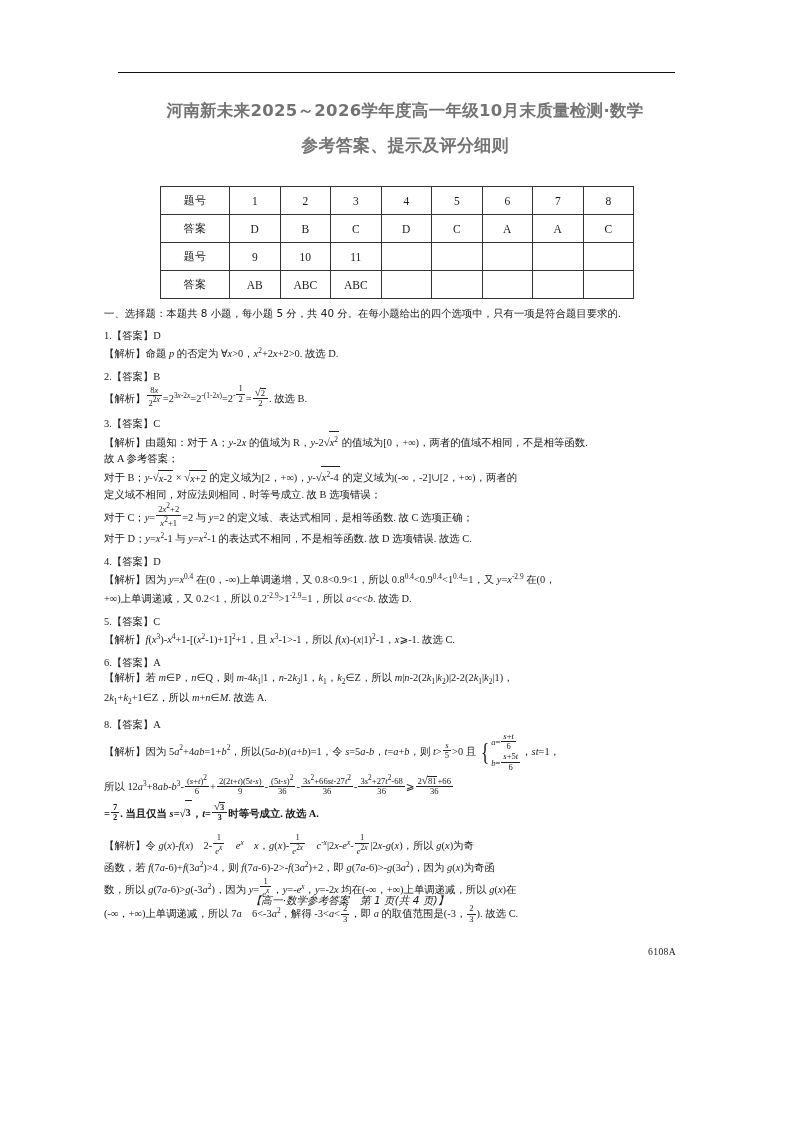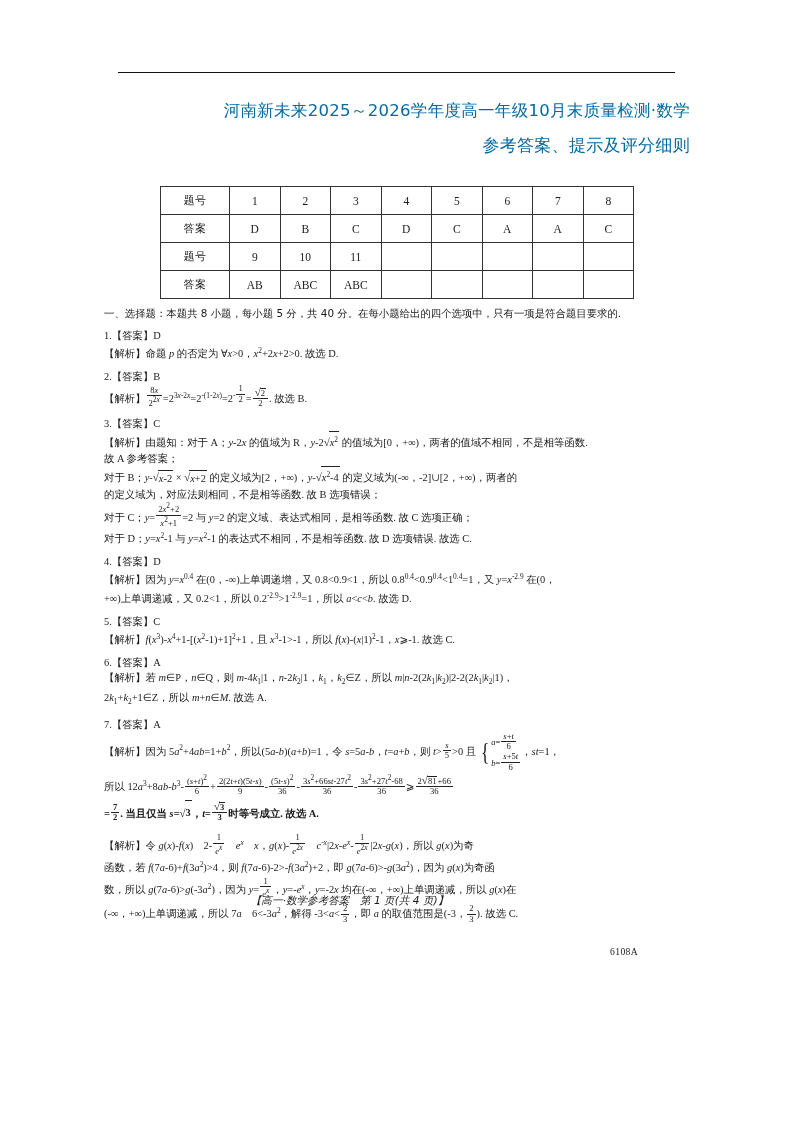--- a/index.html
+++ b/index.html
@@ -30,24 +30,24 @@
     height: 0;
     border-top: 1.3px solid #111;
   }
   .doc {
     position: absolute;
     left: 104px;
     top: 96px;
     width: 586px;
   }
   .title-block {
-    text-align: right;
+    text-align: center;
     font-family: "DejaVu Sans", sans-serif;
-    font-weight: normal;
-    color: #0369a1;
+    font-weight: bold;
+    color: #737373;
   }
   .title-line1 {
     font-size: 16.5px;
     letter-spacing: 0.3px;
     padding-left: 16px;
     line-height: 30px;
   }
   .title-line2 {
     font-size: 17px;
     letter-spacing: 0.3px;
@@ -142,21 +142,21 @@
     left: 0;
     top: 894px;
     width: 699px;
     text-align: center;
     font-size: 10.6px;
     font-family: "DejaVu Sans", sans-serif;
     font-style: italic;
   }
   .footer-code {
     position: absolute;
-    left: 610px;
+    left: 648px;
     top: 946px;
     font-size: 9.6px;
     font-family: "Liberation Serif", serif;
     letter-spacing: 0.4px;
   }
 </style>
 </head>
 <body>
 
 <div class="page">
@@ -238,21 +238,21 @@
         <p><span class="bk">【解析】</span><span class="frac"><span class="num">8<i>x</i></span><span class="den">2<sup>2<i>x</i></sup></span></span>=2<sup>3<i>x</i>-2<i>x</i></sup>=2<sup>-(1-2<i>x</i>)</sup>=2<sup>-<span class="frac"><span class="num">1</span><span class="den">2</span></span></sup>=<span class="frac"><span class="num"><span class="radsym">√</span><span class="sq">2</span></span><span class="den">2</span></span>. 故选 B.</p>
       </div>
     </div>
 
     <div class="q">
       <div class="q-ans">3.【答案】C</div>
       <div class="sol">
         <p><span class="bk">【解析】</span>由题知：对于 A；<i>y</i>-2<i>x</i> 的值域为 R，<i>y</i>-2<span class="radsym">√</span><span class="sq"><i>x</i><sup>2</sup></span> 的值域为[0，+∞)，两者的值域不相同，不是相等函数.</p>
         <p>故 A 参考答案；</p>
         <p>对于 B；<i>y</i>-<span class="radsym">√</span><span class="sq"><i>x</i>-2</span> × <span class="radsym">√</span><span class="sq"><i>x</i>+2</span> 的定义域为[2，+∞)，<i>y</i>-<span class="radsym">√</span><span class="sq"><i>x</i><sup>2</sup>-4</span> 的定义域为(-∞，-2]∪[2，+∞)，两者的</p>
-        <p>的定义域为，对应法则相同，不是相等函数. 故 B 选项错误；</p>
+        <p>定义域不相同，对应法则相同，时等号成立. 故 B 选项错误；</p>
         <p>对于 C；<i>y</i>=<span class="frac"><span class="num">2<i>x</i><sup>2</sup>+2</span><span class="den"><i>x</i><sup>2</sup>+1</span></span>=2 与 <i>y</i>=2 的定义域、表达式相同，是相等函数. 故 C 选项正确；</p>
         <p>对于 D；<i>y</i>=<i>x</i><sup>2</sup>-1 与 <i>y</i>=<i>x</i><sup>2</sup>-1 的表达式不相同，不是相等函数. 故 D 选项错误. 故选 C.</p>
       </div>
     </div>
 
     <div class="q">
       <div class="q-ans">4.【答案】D</div>
       <div class="sol">
         <p><span class="bk">【解析】</span>因为 <i>y</i>=<i>x</i><sup>0.4</sup> 在(0，-∞)上单调递增，又 0.8&lt;0.9&lt;1，所以 0.8<sup>0.4</sup>&lt;0.9<sup>0.4</sup>&lt;1<sup>0.4</sup>=1，又 <i>y</i>=<i>x</i><sup>-2.9</sup> 在(0，</p>
         <p>+∞)上单调递减，又 0.2&lt;1，所以 0.2<sup>-2.9</sup>&gt;1<sup>-2.9</sup>=1，所以 <i>a</i>&lt;<i>c</i>&lt;<i>b</i>. 故选 D.</p>
@@ -268,21 +268,21 @@
 
     <div class="q">
       <div class="q-ans">6.【答案】A</div>
       <div class="sol">
         <p><span class="bk">【解析】</span>若 <i>m</i>∈P，<i>n</i>∈Q，则 <i>m</i>-4<i>k</i><sub>1</sub>|1，<i>n</i>-2<i>k</i><sub>2</sub>|1，<i>k</i><sub>1</sub>，<i>k</i><sub>2</sub>∈Z，所以 <i>m</i>|<i>n</i>-2(2<i>k</i><sub>1</sub>|<i>k</i><sub>2</sub>)|2-2(2<i>k</i><sub>1</sub>|<i>k</i><sub>2</sub>|1)，</p>
         <p>2<i>k</i><sub>1</sub>+<i>k</i><sub>2</sub>+1∈Z，所以 <i>m</i>+<i>n</i>∈<i>M</i>. 故选 A.</p>
       </div>
     </div>
 
     <div class="q">
-      <div class="q-ans">7.【答案】A</div>
+      <div class="q-ans">8.【答案】A</div>
       <div class="sol">
         <p style="line-height:26px;"><span class="bk">【解析】</span>因为 5<i>a</i><sup>2</sup>+4<i>ab</i>=1+<i>b</i><sup>2</sup>，所以(5<i>a</i>-<i>b</i>)(<i>a</i>+<i>b</i>)=1，令 <i>s</i>=5<i>a</i>-<i>b</i>，<i>t</i>=<i>a</i>+<i>b</i>，则 <i>t</i>&gt;<span class="frac"><span class="num"><i>s</i></span><span class="den">5</span></span>&gt;0 且
           <span class="big-brace">{</span><span class="cases">
             <span><i>a</i>=<span class="frac"><span class="num"><i>s</i>+<i>t</i></span><span class="den">6</span></span></span><br>
             <span><i>b</i>=<span class="frac"><span class="num"><i>s</i>+5<i>t</i></span><span class="den">6</span></span></span>
           </span>，<i>st</i>=1，
         </p>
         <p style="line-height:24px;">所以 12<i>a</i><sup>3</sup>+8<i>ab</i>-<i>b</i><sup>3</sup>-<span class="frac"><span class="num">(<i>s</i>+<i>t</i>)<sup>2</sup></span><span class="den">6</span></span>+<span class="frac"><span class="num">2(2<i>t</i>+<i>t</i>)(5<i>t</i>-<i>s</i>)</span><span class="den">9</span></span>-<span class="frac"><span class="num">(5<i>t</i>-<i>s</i>)<sup>2</sup></span><span class="den">36</span></span>-<span class="frac"><span class="num">3<i>s</i><sup>2</sup>+66<i>st</i>-27<i>t</i><sup>2</sup></span><span class="den">36</span></span>-<span class="frac"><span class="num">3<i>s</i><sup>2</sup>+27<i>t</i><sup>2</sup>-68</span><span class="den">36</span></span>⩾<span class="frac"><span class="num">2<span class="radsym">√</span><span class="sq">81</span>+66</span><span class="den">36</span></span></p>
         <p style="line-height:24px;font-weight:bold;">=<span class="frac"><span class="num">7</span><span class="den">2</span></span>. 当且仅当 <i>s</i>=<span class="radsym">√</span><span class="sq">3</span>，<i>t</i>=<span class="frac"><span class="num"><span class="radsym">√</span><span class="sq">3</span></span><span class="den">3</span></span>时等号成立. 故选 A.</p>
       </div>

